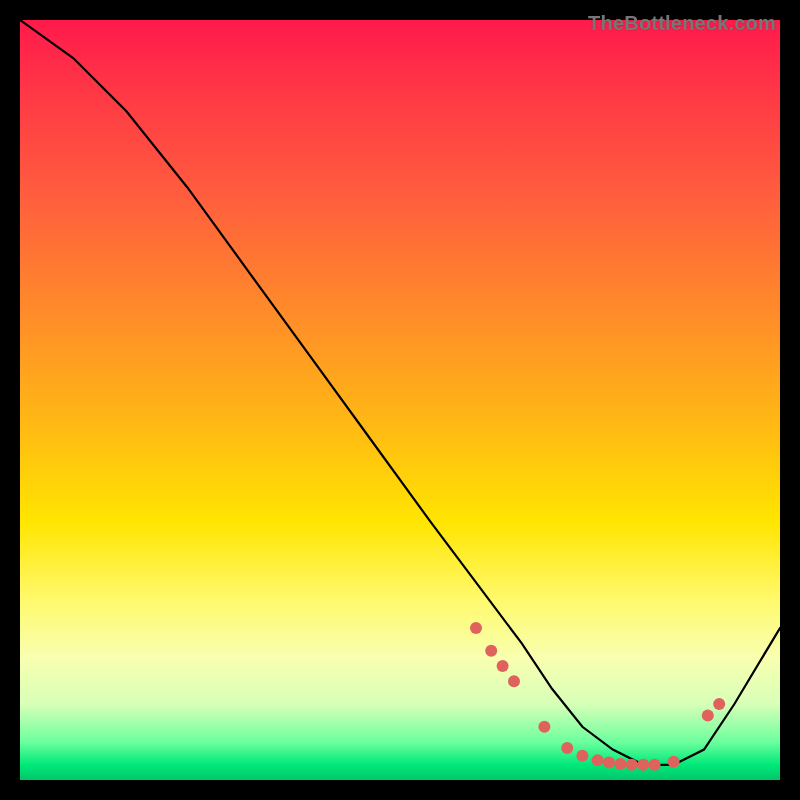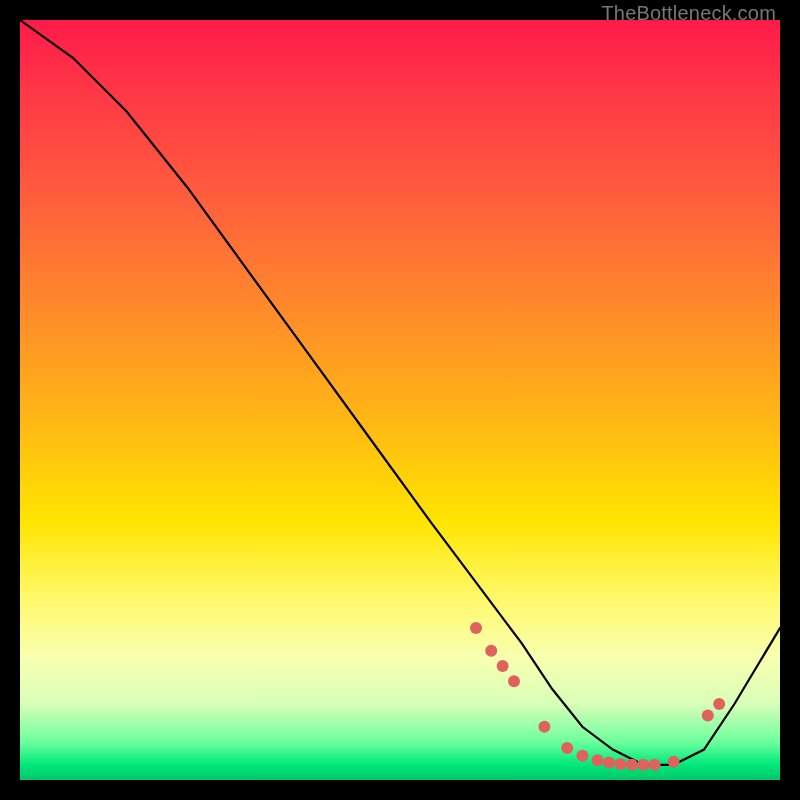--- a/index.html
+++ b/index.html
@@ -37,25 +37,25 @@
       #fff96a 76%,
       #f8ffb0 84%,
       #d8ffb8 90%,
       #6cff9d 95%,
       #00e87a 98%,
       #00c76b 100%
     );
   }
   .watermark {
     position: absolute;
-    top: 2px;
+    top: 12px;
     right: 24px;
     color: #777;
     font-size: 20px;
-    font-weight: 400;
+    font-weight: 700;
     letter-spacing: 0.2px;
     text-shadow: 0 0 2px rgba(0,0,0,0.25);
     z-index: 3;
   }
   svg.overlay {
     position: absolute;
     left: 0;
     top: 0;
     width: 760px;
     height: 760px;

